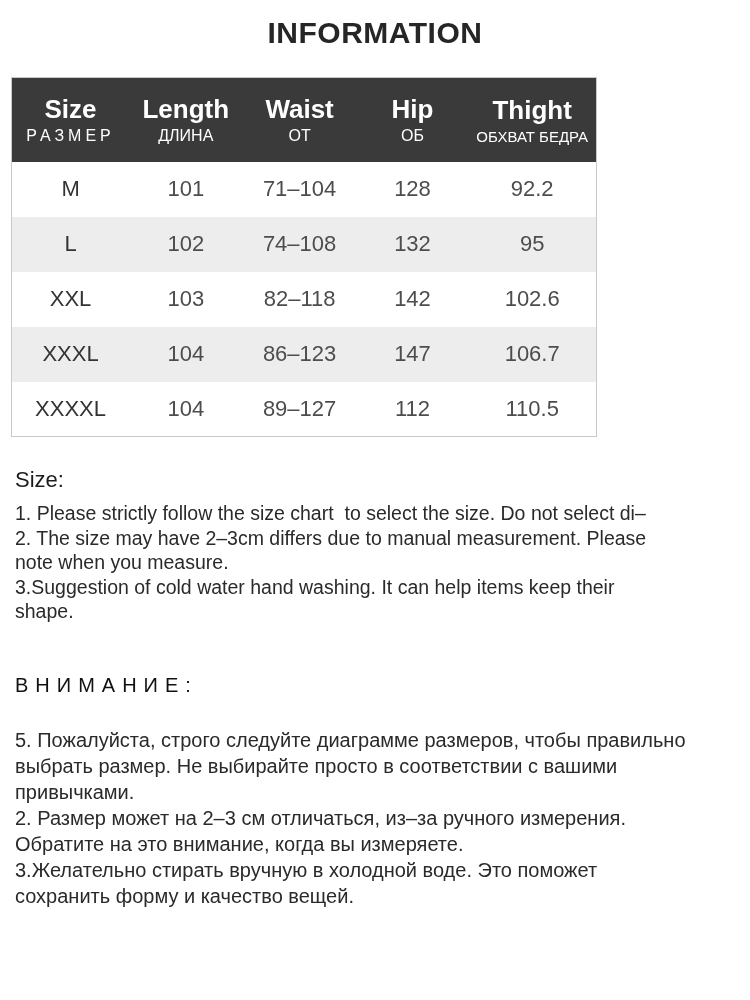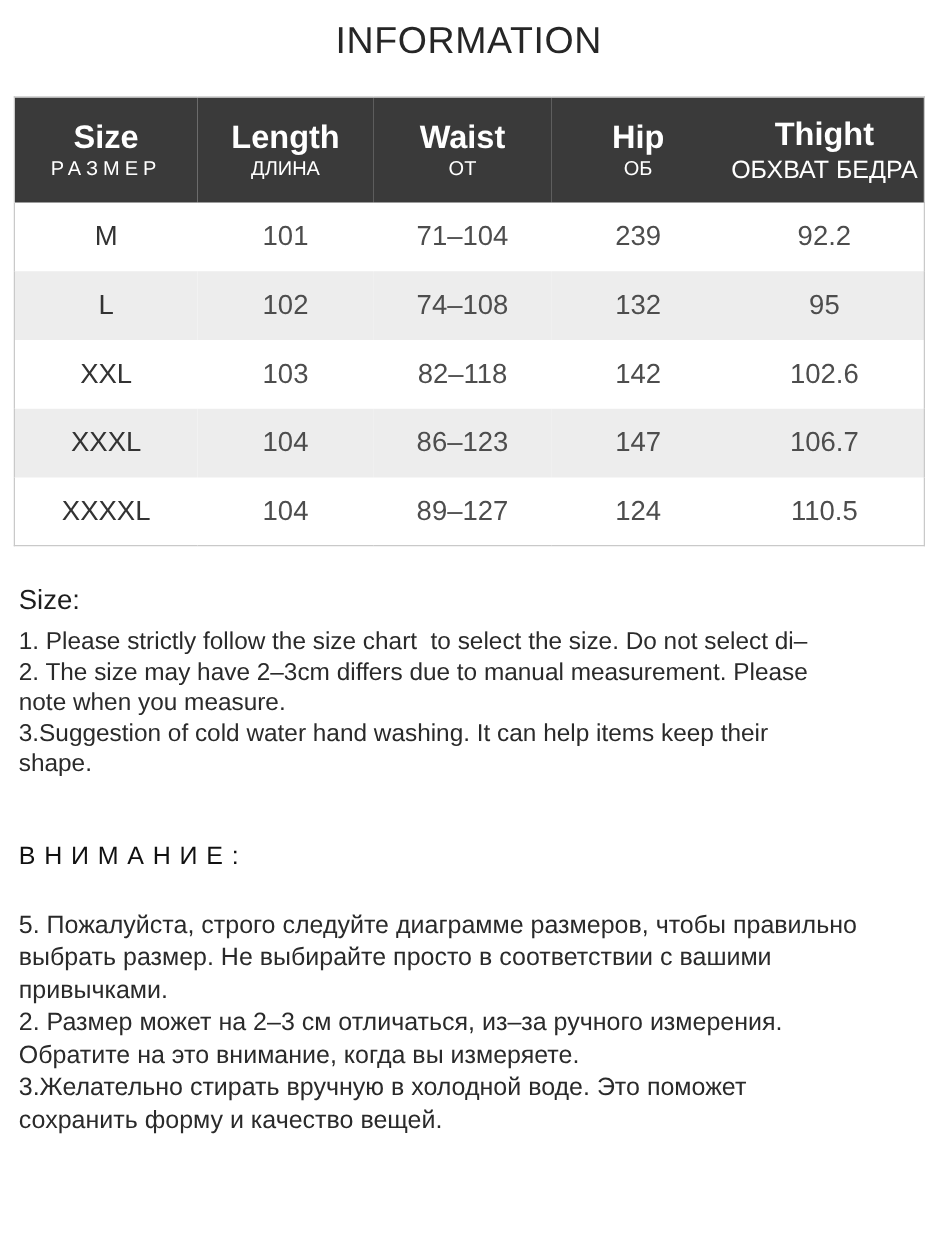--- a/index.html
+++ b/index.html
@@ -3,28 +3,28 @@
 <meta charset="utf-8">
 <style>
   * { margin:0; padding:0; box-sizing:border-box; }
   html,body { width:750px; height:1000px; background:#ffffff; overflow:hidden;
               font-family:"Liberation Sans", sans-serif; color:#222; }
 
   .page-title {
     padding-top:16px;
     text-align:center;
     font-size:30px;
-    font-weight:400;
+    font-weight:700;
     letter-spacing:0.5px;
     color:#262626;
   }
 
   table.size-table {
     margin:27px auto 0 11px;
-    width:729px;
+    width:586px;
     border-collapse:collapse;
     table-layout:fixed;
     border:1px solid #c9c9c9;
   }
   .size-table col.c1 { width:20.1%; }
   .size-table col.c2 { width:19.4%; }
   .size-table col.c3 { width:19.5%; }
   .size-table col.c4 { width:19.1%; }
   .size-table col.c5 { width:21.9%; }
 
@@ -33,21 +33,21 @@
     color:#ffffff;
     height:84px;
     vertical-align:middle;
     text-align:center;
     font-weight:normal;
     padding:0;
   }
   .size-table thead .h-en { font-size:26px; font-weight:700; line-height:30px; }
   .size-table thead .h-ru { font-size:16px; margin-top:3px; font-weight:400; }
   .size-table thead th:first-child .h-ru { letter-spacing:4px; }
-  .size-table thead th:last-child  .h-ru { font-size:20px; letter-spacing:0; }
+  .size-table thead th:last-child  .h-ru { font-size:15px; letter-spacing:0; }
 
   .size-table tbody td {
     height:55px;
     text-align:center;
     vertical-align:middle;
     font-size:22px;
     color:#4d4d4d;
   }
   .size-table tbody td:first-child { color:#333; }
   .size-table tbody tr:nth-child(even) { background:#ededed; }
@@ -111,21 +111,21 @@
         <div class="h-en">Thight</div>
         <div class="h-ru">ОБХВАТ БЕДРА</div>
       </th>
     </tr>
   </thead>
   <tbody>
     <tr>
       <td>M</td>
       <td>101</td>
       <td>71–104</td>
-      <td>239</td>
+      <td>128</td>
       <td>92.2</td>
     </tr>
     <tr>
       <td>L</td>
       <td>102</td>
       <td>74–108</td>
       <td>132</td>
       <td>95</td>
     </tr>
     <tr>
@@ -139,21 +139,21 @@
       <td>XXXL</td>
       <td>104</td>
       <td>86–123</td>
       <td>147</td>
       <td>106.7</td>
     </tr>
     <tr>
       <td>XXXXL</td>
       <td>104</td>
       <td>89–127</td>
-      <td>124</td>
+      <td>112</td>
       <td>110.5</td>
     </tr>
   </tbody>
 </table>
 
 <div class="note-section">
   <div class="note-heading">Size:</div>
   <div class="note-lines">
     <div class="note-line">1. Please strictly follow the size chart  to select the size. Do not select di–</div>
     <div class="note-line">2. The size may have 2–3cm differs due to manual measurement. Please</div>

